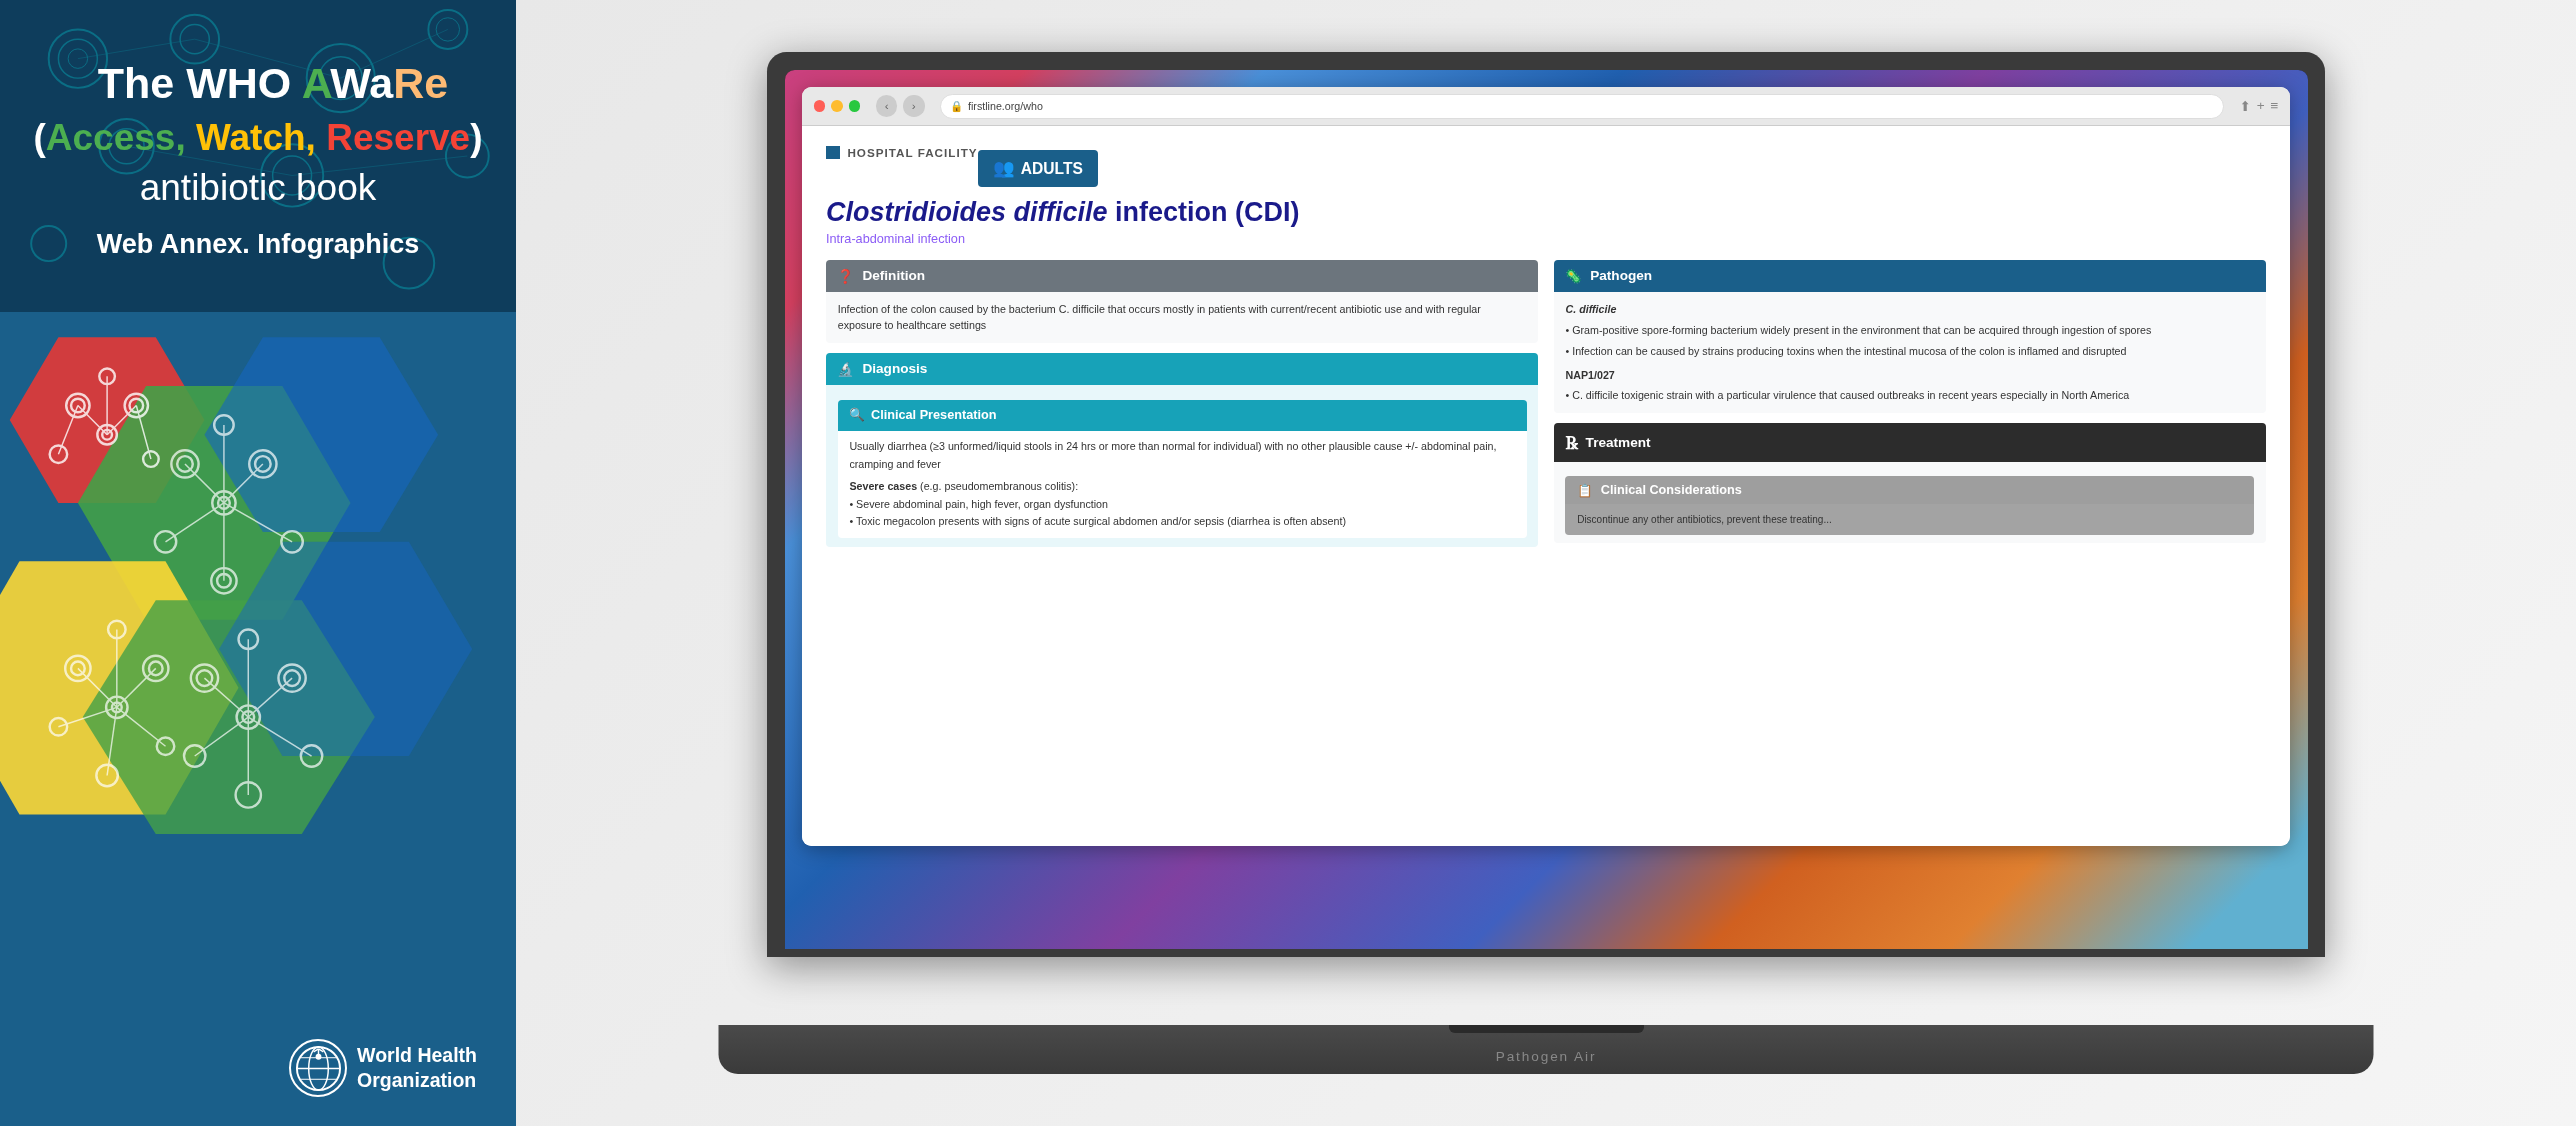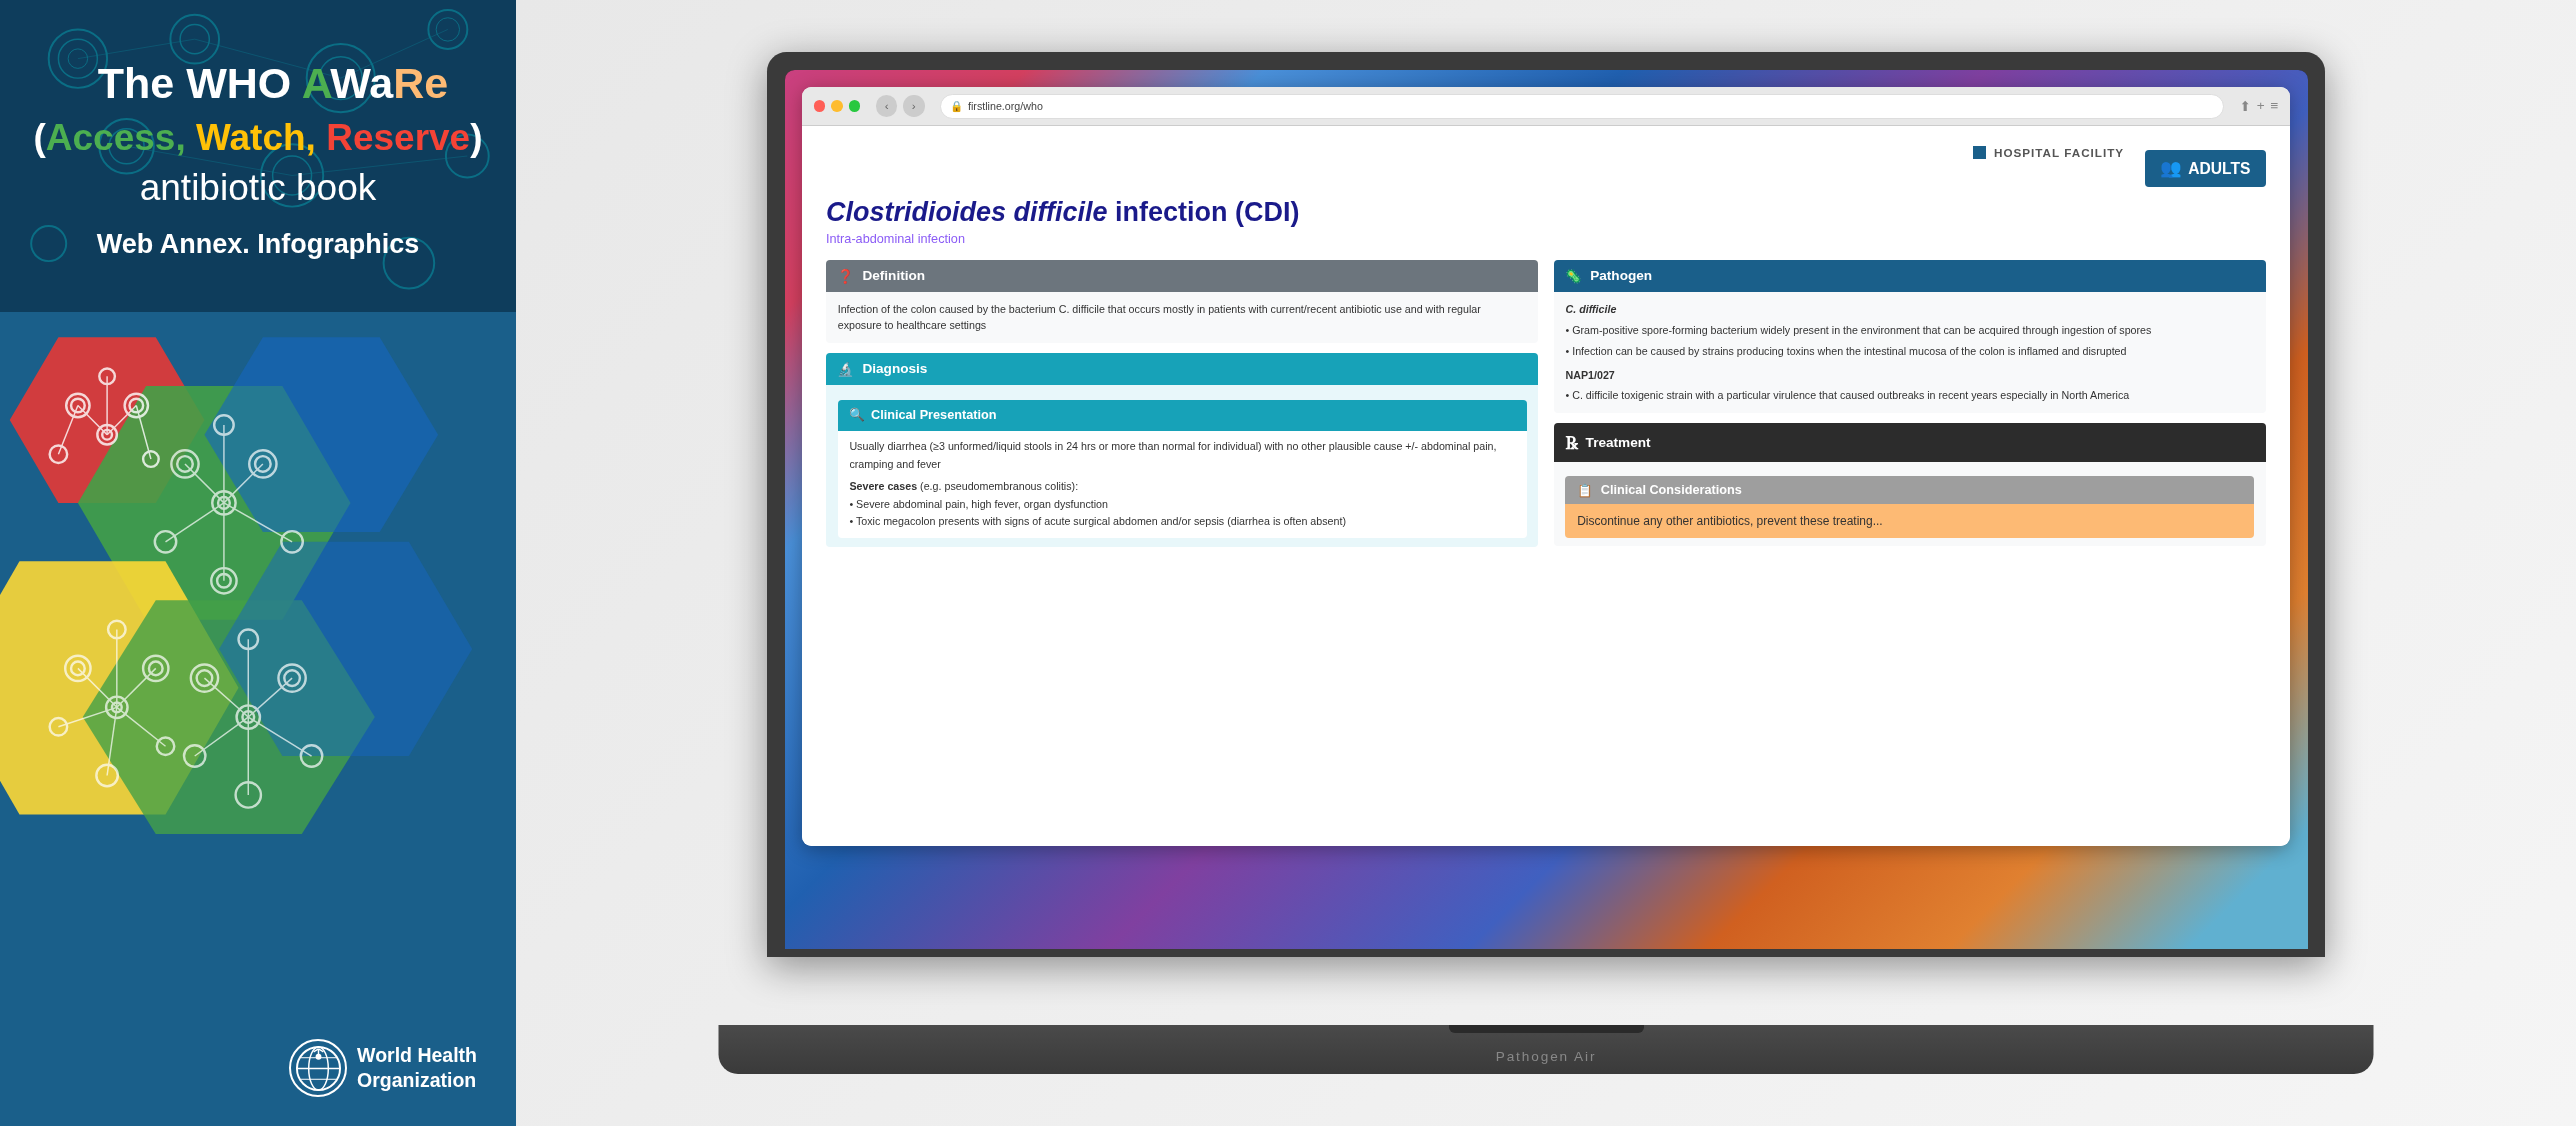--- a/index.html
+++ b/index.html
@@ -412,23 +412,23 @@
       padding: 6.8px 11.7px;
       display: flex;
       align-items: center;
       gap: 7.8px;
       color: white;
       font-weight: bold;
       font-size: 12.7px;
     }
 
     .cc-body {
-      background: #fdba74;
+      background: #a3a3a3;
       padding: 7.8px 11.7px;
-      font-size: 12px;
+      font-size: 10px;
       color: #333;
       line-height: 1.5;
     }
 
     
     .laptop-base {
       position: absolute;
       bottom: 0;
       left: 50%;
       transform: translateX(-50%);
@@ -661,21 +661,21 @@
               </div>
               <div class="browser-actions">
                 <span>⬆</span>
                 <span>+</span>
                 <span>≡</span>
               </div>
             </div>
 
             <div class="browser-content">
 
-              <div style="display:flex; justify-content:flex-end; align-items:flex-start; margin-bottom: 9.7px; gap: 21px;">
+              <div style="display:flex; justify-content:flex-start; align-items:flex-start; margin-bottom: 9.7px;">
                 <div class="hospital-facility">
                   <div class="facility-square"></div>
                   <span>HOSPITAL FACILITY</span>
                 </div>
                 <div class="adults-badge">
                   <span style="font-size:17.5px;">👥</span>
                   <span>ADULTS</span>
                 </div>
               </div>
 

